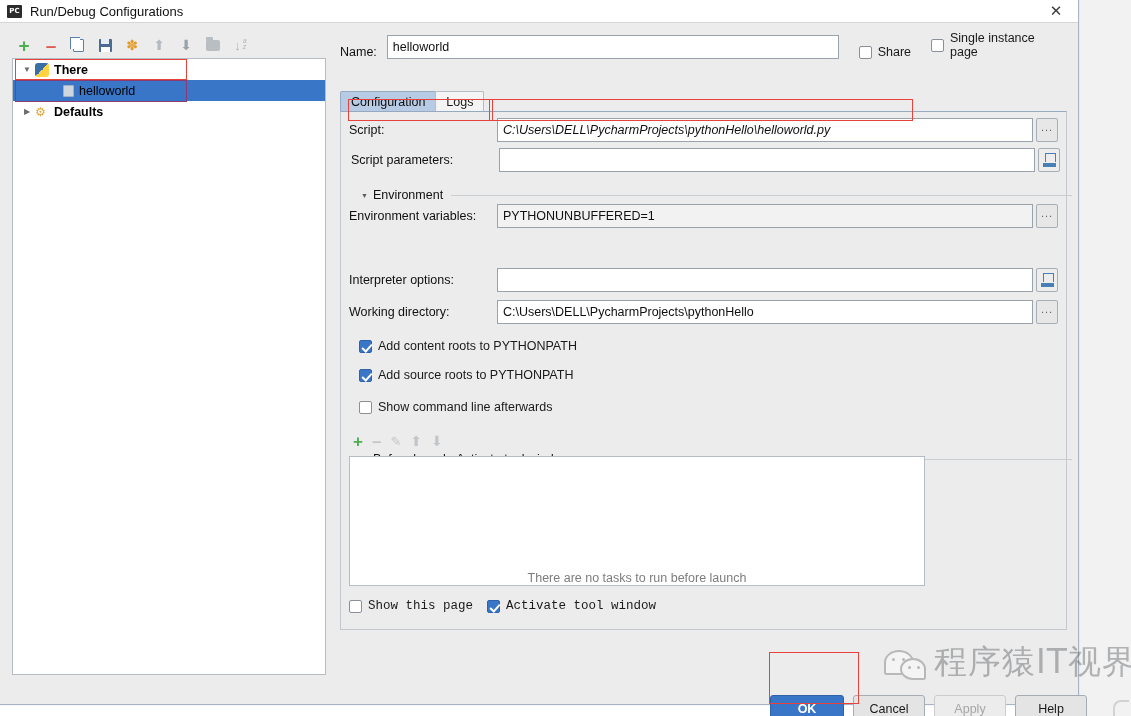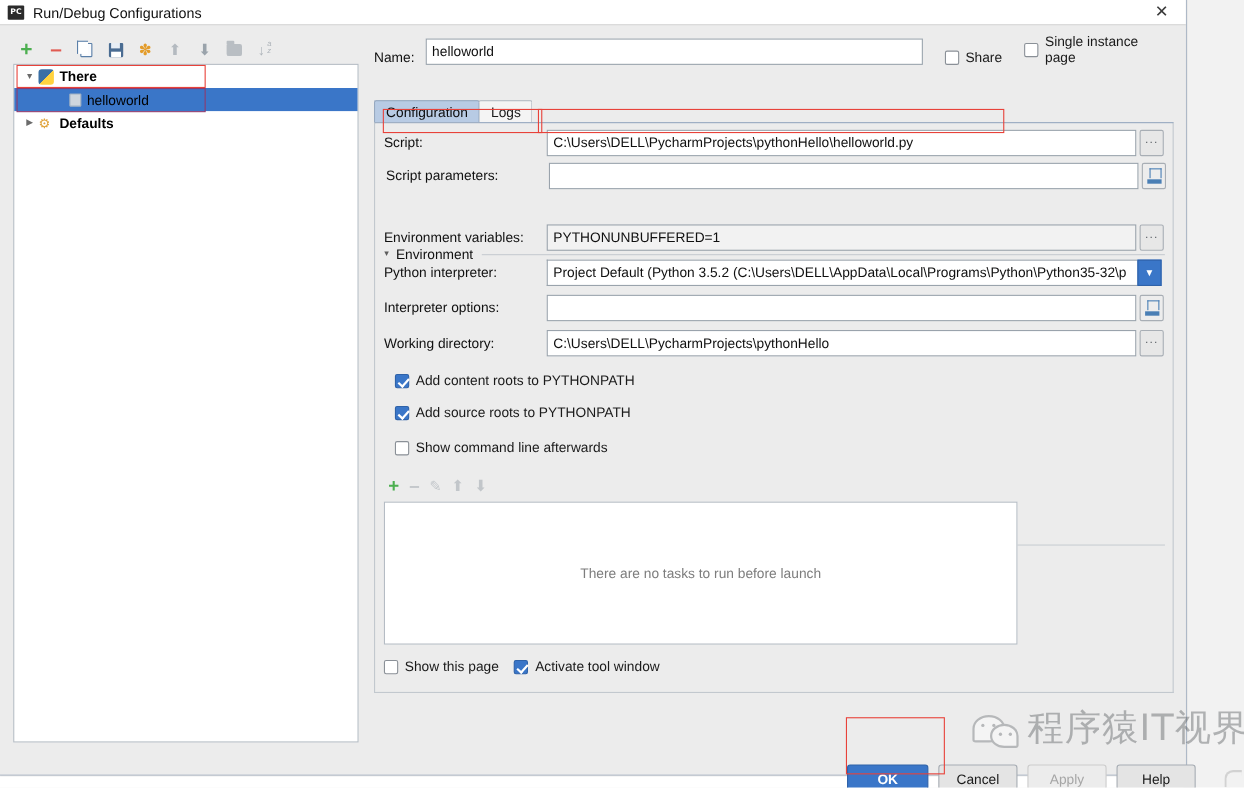--- a/index.html
+++ b/index.html
@@ -154,43 +154,43 @@
   .btn-macro::after {
     content:""; position:absolute; left:4px; bottom:4px; width:13px; height:4px;
     background:#4a7fb5;
   }
   .btn-drop {
     width:22px; height:24px; background:#3a76c8; border:1px solid #2f62a8;
     display:flex; align-items:center; justify-content:center; color:#fff;
     font-size:9px; flex:0 0 auto;
   }
 
-  .section-head { position:absolute; left:7px; display:flex; align-items:center; width:711px;margin-top:36px; }
+  .section-head { position:absolute; left:20px; display:flex; align-items:center; width:711px; }
   .section-head .caret { font-size:7px; color:#5d5d5d; margin-right:5px; }
   .section-head .stitle { font-size:12.5px; color:#101010; white-space:nowrap; }
   .section-head .sline { flex:1; height:1px; background:#c8cdd2; margin-left:8px; }
 
   .cbrow { position:absolute; left:18px; display:flex; align-items:center; font-size:12.5px; }
 
   .bl-toolbar { position:absolute; left:8px; top:318px; display:flex; align-items:center; gap:9px; height:22px; padding-left:4px;}
   .bl-ic { font-size:15px; line-height:1; }
   .bl-plus { color:#4caf50; font-weight:bold; font-size:17px; }
   .bl-minus { color:#c2c6ca; font-weight:bold; font-size:17px; }
   .bl-pen { color:#c2c6ca; font-size:13px; }
   .bl-up { color:#c2c6ca; font-size:14px; }
   .bl-down { color:#c2c6ca; font-size:14px; }
 
   .task-box {
     position:absolute; left:8px; top:344px; width:576px; height:130px;
     background:#ffffff; border:1px solid #b5bcc4;
-    display:flex; align-items:center; justify-content:center;
+    display:flex; align-items:flex-end; justify-content:center;
   }
   .task-empty { font-size:12.5px; color:#7d7d7d; }
 
-  .bottom-cbs { position:absolute; left:8px; top:487px; display:flex; align-items:center; }
+  .bottom-cbs { position:absolute; left:8px; top:487px; display:flex; align-items:center;font-family:Liberation Mono, monospace; }
 
   
   .btnbar { position:absolute; left:770px; top:672px; display:flex; align-items:center; gap:9px; }
   .dlg-btn {
     height:27px; min-width:72px; padding:0 14px;
     border:1px solid #a6acb3; border-radius:3px; background:#e4e4e4;
     font-size:12.5px; color:#1a1a1a; display:flex; align-items:center; justify-content:center;
   }
   .dlg-btn.primary { background:#3a76c8; border-color:#2f62a8; color:#ffffff; font-weight:bold; min-width:74px;}
   .dlg-btn.disabled { color:#a6a6a6; background:#ececec; border-color:#cccccc; }
@@ -298,21 +298,21 @@
 
       <div class="tabs">
         <div class="tab active">Configuration</div>
         <div class="tab">Logs</div>
       </div>
 
       <div class="panel">
 
         <div class="frow" style="top:10px; width:711px;">
           <span class="flabel">Script:</span>
-          <div class="field" style="width:536px;">
+          <div class="field" style="width:536px;font-style:italic;">
             <span>C:\Users\DELL\PycharmProjects\pythonHello\helloworld.py</span>
           </div>
           <div class="btn-sq">
               <span class="dots">...</span>
             </div>
         </div>
 
         <div class="frow" style="top:40px; width:711px;justify-content:flex-end;">
           <span class="flabel">Script parameters:</span>
           <div class="field" style="width:536px;">
@@ -330,29 +330,20 @@
         <div class="frow" style="top:96px; width:711px;">
           <span class="flabel">Environment variables:</span>
           <div class="field readonlyish" style="width:536px;">
             <span>PYTHONUNBUFFERED=1</span>
           </div>
           <div class="btn-sq">
               <span class="dots">...</span>
             </div>
         </div>
 
-        <div class="frow" style="top:128px; width:711px;">
-          <span class="flabel">Python interpreter:</span>
-          <div class="field" style="width:537px; border-right:none;">
-            <span>Project Default (Python 3.5.2 (C:\Users\DELL\AppData\Local\Programs\Python\Python35-32\p</span>
-          </div>
-          <div class="btn-drop">
-              <span>▼</span>
-            </div>
-        </div>
 
         <div class="frow" style="top:160px; width:711px;">
           <span class="flabel">Interpreter options:</span>
           <div class="field" style="width:536px;">
             <span></span>
           </div>
           <div class="btn-macro"></div>
         </div>
 
         <div class="frow" style="top:192px; width:711px;">

